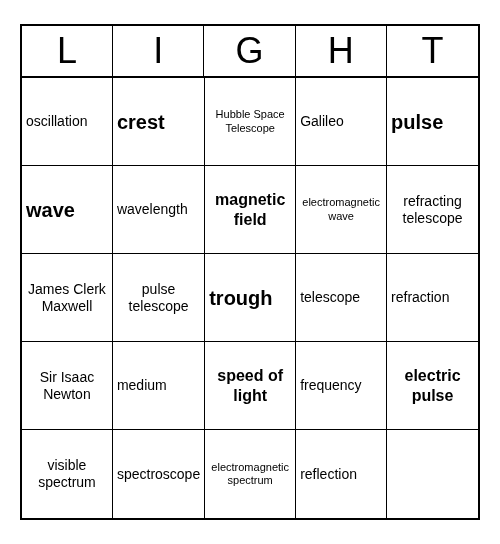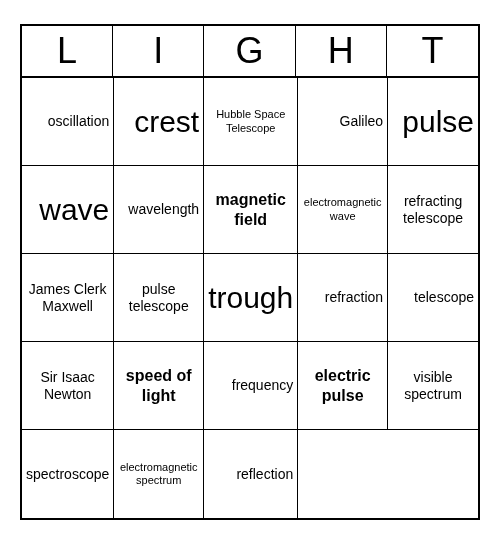--- a/index.html
+++ b/index.html
@@ -45,21 +45,21 @@
       display: grid;
       grid-template-columns: repeat(5, 1fr);
       grid-template-rows: repeat(5, 1fr);
     }
 
     .bingo-cell {
       border-right: 1px solid #000;
       border-bottom: 1px solid #000;
       display: flex;
       align-items: center;
-      justify-content: flex-end;
+      justify-content: flex-start;
       text-align: center;
       padding: 6px 4px;
       min-height: 88px;
     }
 
     .bingo-cell:nth-child(5n) {
       border-right: none;
     }
 
     .bingo-cell:nth-child(n+21) {
@@ -78,22 +78,22 @@
     .font-medium {
       font-size: 14px;
     }
 
     .font-large {
       font-size: 16px;
       font-weight: bold;
     }
 
     .font-xlarge {
-      font-size: 30px;
-      font-weight: normal;
+      font-size: 20px;
+      font-weight: bold;
     }
   </style>
 </head>
 <body>
 
 <div class="bingo-card">
   <div class="bingo-header">
   <div class="bingo-header-cell">L</div>
       <div class="bingo-header-cell">I</div>
       <div class="bingo-header-cell">G</div>
@@ -134,27 +134,30 @@
       <div class="bingo-cell">
         <span class="font-medium">James Clerk Maxwell</span>
       </div>
       <div class="bingo-cell">
         <span class="font-medium">pulse telescope</span>
       </div>
       <div class="bingo-cell">
         <span class="font-xlarge">trough</span>
       </div>
       <div class="bingo-cell">
+        <span class="font-medium">telescope</span>
+      </div>
+      <div class="bingo-cell">
         <span class="font-medium">refraction</span>
       </div>
       <div class="bingo-cell">
-        <span class="font-medium">telescope</span>
+        <span class="font-medium">Sir Isaac Newton</span>
       </div>
       <div class="bingo-cell">
-        <span class="font-medium">Sir Isaac Newton</span>
+        <span class="font-medium">medium</span>
       </div>
       <div class="bingo-cell">
         <span class="font-large">speed of light</span>
       </div>
       <div class="bingo-cell">
         <span class="font-medium">frequency</span>
       </div>
       <div class="bingo-cell">
         <span class="font-large">electric pulse</span>
       </div>

